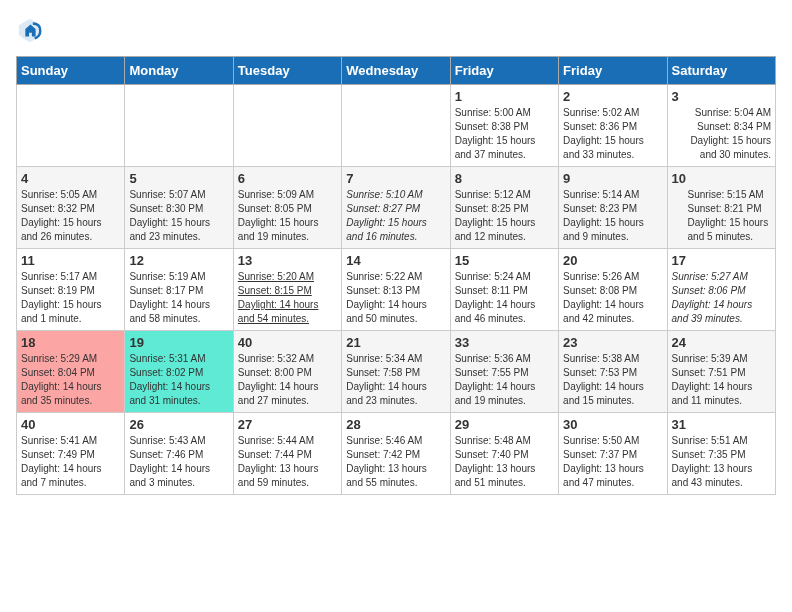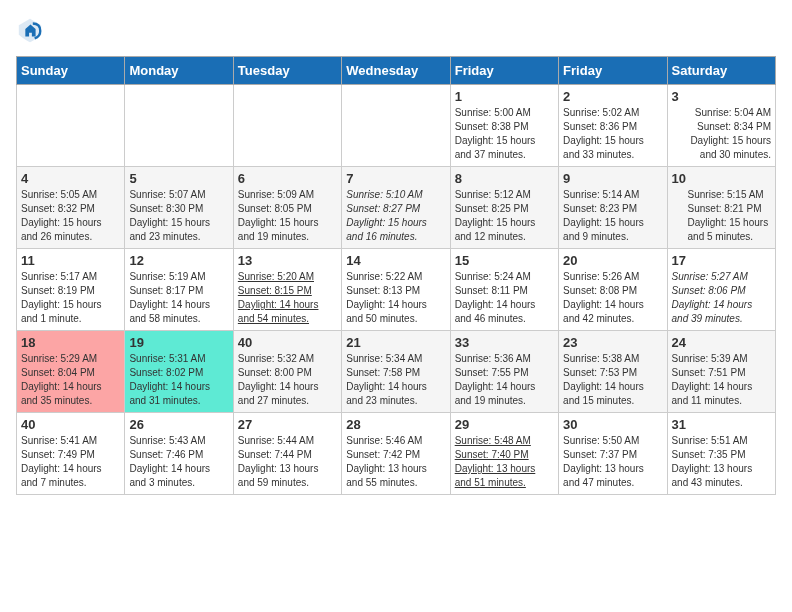--- a/index.html
+++ b/index.html
@@ -323,21 +323,21 @@
         </td>
         <td>
           <span class="day-number">28</span>
           <div class="day-info" style="white-space: pre-line;">Sunrise: 5:46 AM
 Sunset: 7:42 PM
 Daylight: 13 hours
 and 55 minutes.</div>
         </td>
         <td>
           <span class="day-number">29</span>
-          <div class="day-info" style="white-space: pre-line; text-decoration: underline;">Sunrise: 5:48 AM
+          <div class="day-info" style="white-space: pre-line;">Sunrise: 5:48 AM
 Sunset: 7:40 PM
 Daylight: 13 hours
 and 51 minutes.</div>
         </td>
         <td>
           <span class="day-number">30</span>
           <div class="day-info" style="white-space: pre-line;">Sunrise: 5:50 AM
 Sunset: 7:37 PM
 Daylight: 13 hours
 and 47 minutes.</div>

